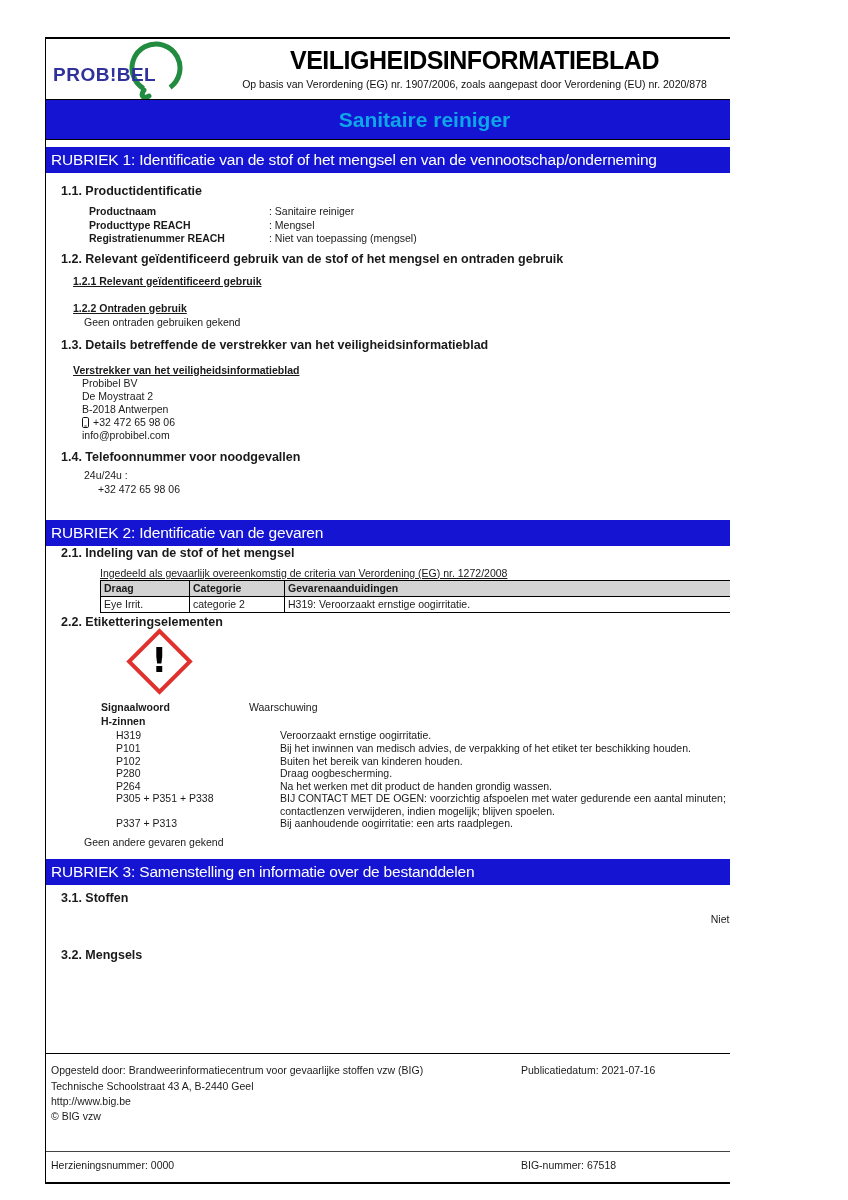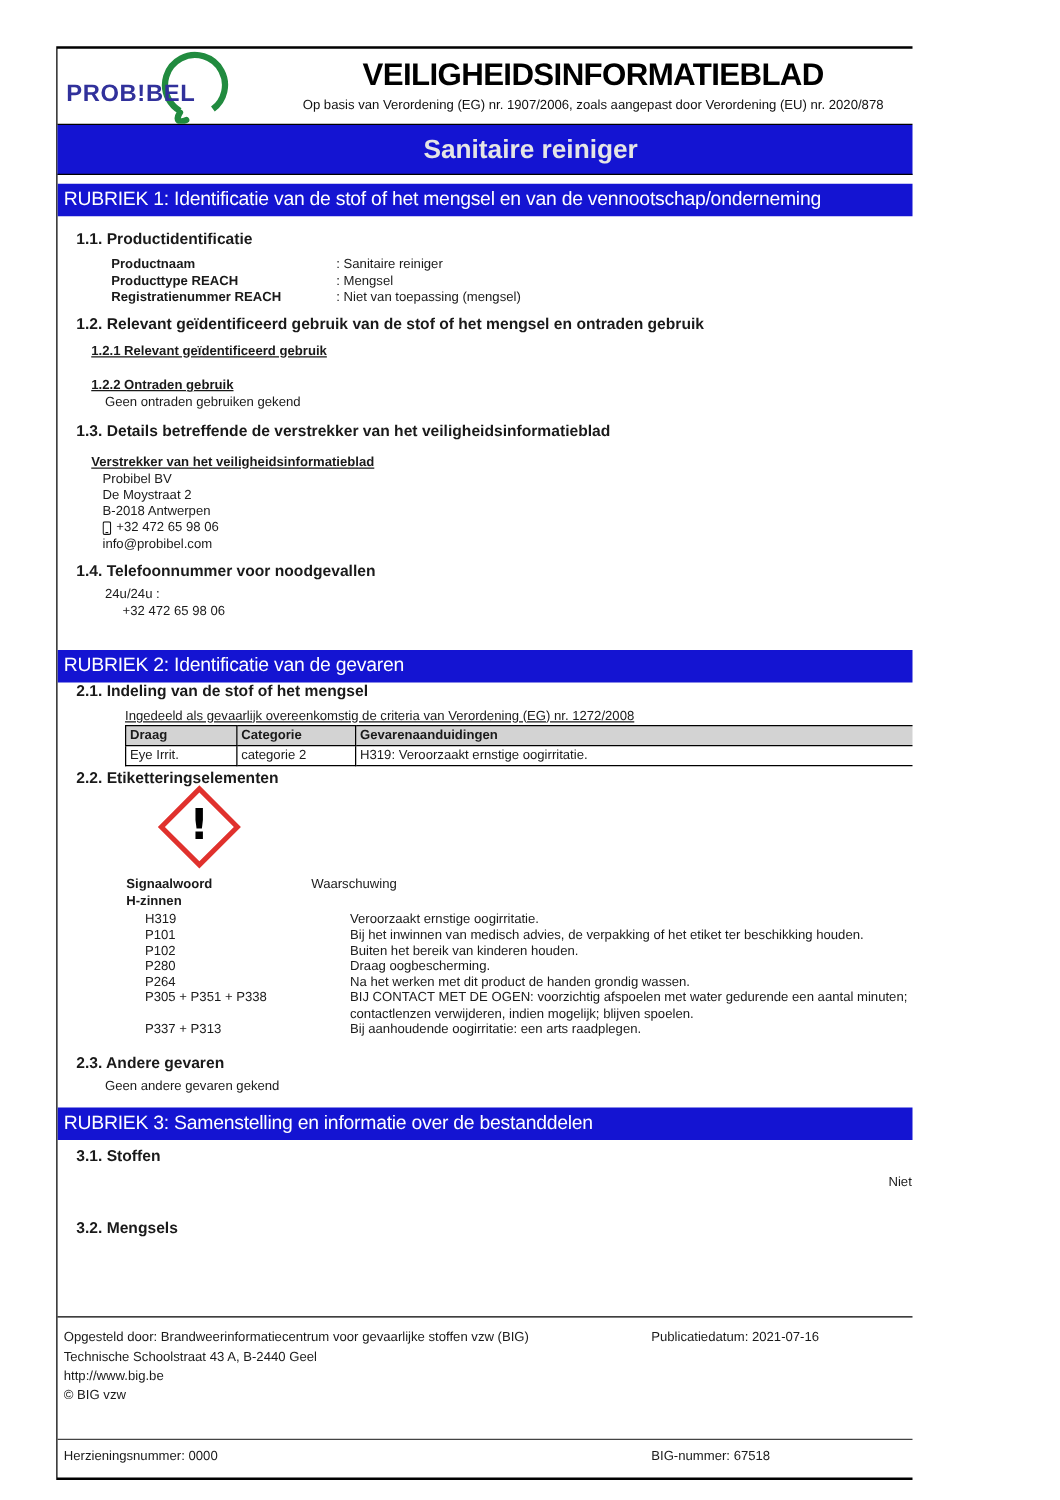--- a/index.html
+++ b/index.html
@@ -13,21 +13,21 @@
   
   .hdr { position:relative; height:61px; border-bottom:1px solid #000; }
   .logo { position:absolute; left:6px; top:2px; }
   .title-wrap { position:absolute; left:160px; right:60px; top:7px; text-align:center; }
   .doc-title { font-size:25px; font-weight:bold; letter-spacing:-0.5px; color:#000; }
   .doc-subtitle { font-size:10.5px; margin-top:3px; color:#111; }
 
   
   .banner { height:40px; background:#1414d2; border-bottom:1px solid #000;
             display:flex; align-items:center; justify-content:center;
-            color:#e5e5e5; font-size:21px; font-weight:bold; }
+            color:#0ea5e9; font-size:21px; font-weight:bold; }
 
   
   .bodyc { height:913px; overflow:hidden; font-size:10.5px; line-height:13px; }
   .rubriek { background:#1414d2; color:#fff; font-size:15.5px; height:26px; line-height:25px;
              padding-left:5px; font-weight:400; letter-spacing:-0.2px; }
   .h-num { font-size:12.5px; font-weight:bold; line-height:14px; margin-left:15px; }
   .sub-h { font-weight:bold; text-decoration:underline; margin-left:27px; }
   .body-ind { margin-left:38px; }
   .addr-ind { margin-left:36px; }
   .fieldrow { display:flex; margin-left:43px; }
@@ -197,21 +197,20 @@
         <div class="hp-row">
           <span class="hp-code">P305 + P351 + P338</span>
           <span class="hp-text">BIJ CONTACT MET DE OGEN: voorzichtig afspoelen met water gedurende een aantal minuten; contactlenzen verwijderen, indien mogelijk; blijven spoelen.</span>
         </div>
         <div class="hp-row">
           <span class="hp-code">P337 + P313</span>
           <span class="hp-text">Bij aanhoudende oogirritatie: een arts raadplegen.</span>
         </div>
       </div>
 
-      <div class="h-num mt13">2.3. Andere gevaren</div>
       <div class="body-ind mt6">Geen andere gevaren gekend</div>
 
       <div class="rubriek mt10">RUBRIEK 3: Samenstelling en informatie over de bestanddelen</div>
       <div class="h-num mt6">3.1. Stoffen</div>
       <div class="mt8" style="margin-left:20px;text-align:right;">Niet van toepassing</div>
       <div class="h-num mt22">3.2. Mengsels</div>
     </div>
 
     <div class="footerc">
       <div class="f-abs" style="left:5px; top:10px;">Opgesteld door: Brandweerinformatiecentrum voor gevaarlijke stoffen vzw (BIG)</div>

